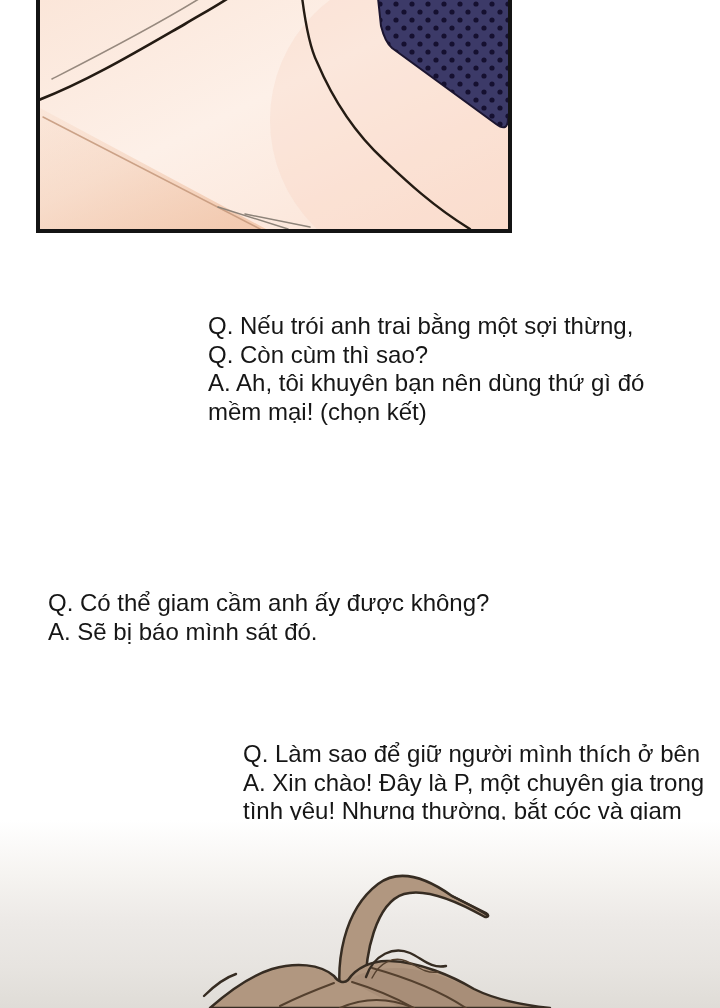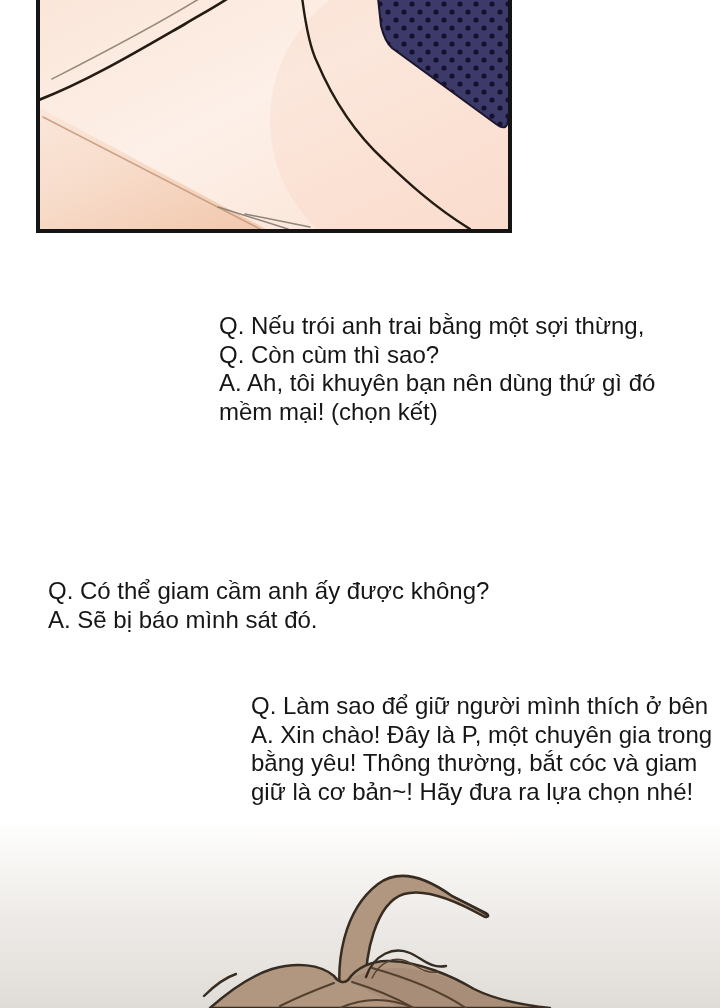--- a/index.html
+++ b/index.html
@@ -22,23 +22,23 @@
   .clavicle{stroke:var(--line-dark);stroke-width:2.6;fill:none;stroke-linecap:round;}
   .thinline{stroke:#97897e;stroke-width:1.6;fill:none;stroke-linecap:round;}
   .strand{stroke:#8d8379;stroke-width:1.5;fill:none;stroke-linecap:round;}
   .shadowline{stroke:#c3977a;stroke-width:1.5;fill:none;opacity:.85;stroke-linecap:round;}
 
   
   .qa{
     position:absolute;color:var(--text);font-size:24px;line-height:28.6px;
     white-space:nowrap;letter-spacing:0;
   }
-  .qa-1{left:219px;top:312px;}
-  .qa-2{left:48px;top:577px;}
-  .qa-3{left:243px;top:692px;margin-left:8px;}
+  .qa-1{left:208px;top:312px;}
+  .qa-2{left:48px;top:589px;}
+  .qa-3{left:243px;top:740px;}
 
   
   .bottom-scene{
     position:absolute;left:0;top:820px;width:720px;height:188px;
     background:linear-gradient(180deg,#ffffff 0%,#f6f4f1 28%,#ece9e6 55%,#e7e4e0 78%,#e1ded9 95%,#dfdcd7 100%);
   }
   .bottom-scene svg{position:absolute;left:0;bottom:0;display:block;}
   .hairfill{fill:var(--hair);stroke:var(--hair-line);stroke-width:2.5;stroke-linejoin:round;}
   .hairline{stroke:var(--hair-inner);stroke-width:2;fill:none;stroke-linecap:round;}
   .hairdark{stroke:var(--hair-line);stroke-width:2.4;fill:none;stroke-linecap:round;}
@@ -97,21 +97,21 @@
 </div>
 
 <div class="qa qa-2">
   <div>Q. Có thể giam cầm anh ấy được không?</div>
   <div>A. Sẽ bị báo mình sát đó.</div>
 </div>
 
 <div class="qa qa-3">
   <div>Q. Làm sao để giữ người mình thích ở bên</div>
   <div>A. Xin chào! Đây là P, một chuyên gia trong</div>
-  <div>bằng yêu! Thông thường, bắt cóc và giam</div>
+  <div>tình yêu! Nhưng thường, bắt cóc và giam</div>
   <div>giữ là cơ bản~! Hãy đưa ra lựa chọn nhé!</div>
 </div>
 
 <div class="bottom-scene">
   <svg width="720" height="188" viewBox="0 0 720 188">
 
     <g>
       <path class="hairfill" d="M342,188 C334,142 344,90 378,64 C398,49 424,56 452,76 L486,93 C489,95 489,97 485,97 C455,80 424,68 404,74 C378,82 362,130 366,188 Z"></path>
       <path class="hairdark" d="M452,76 C466,83 478,89 487,95"></path>
     </g>

